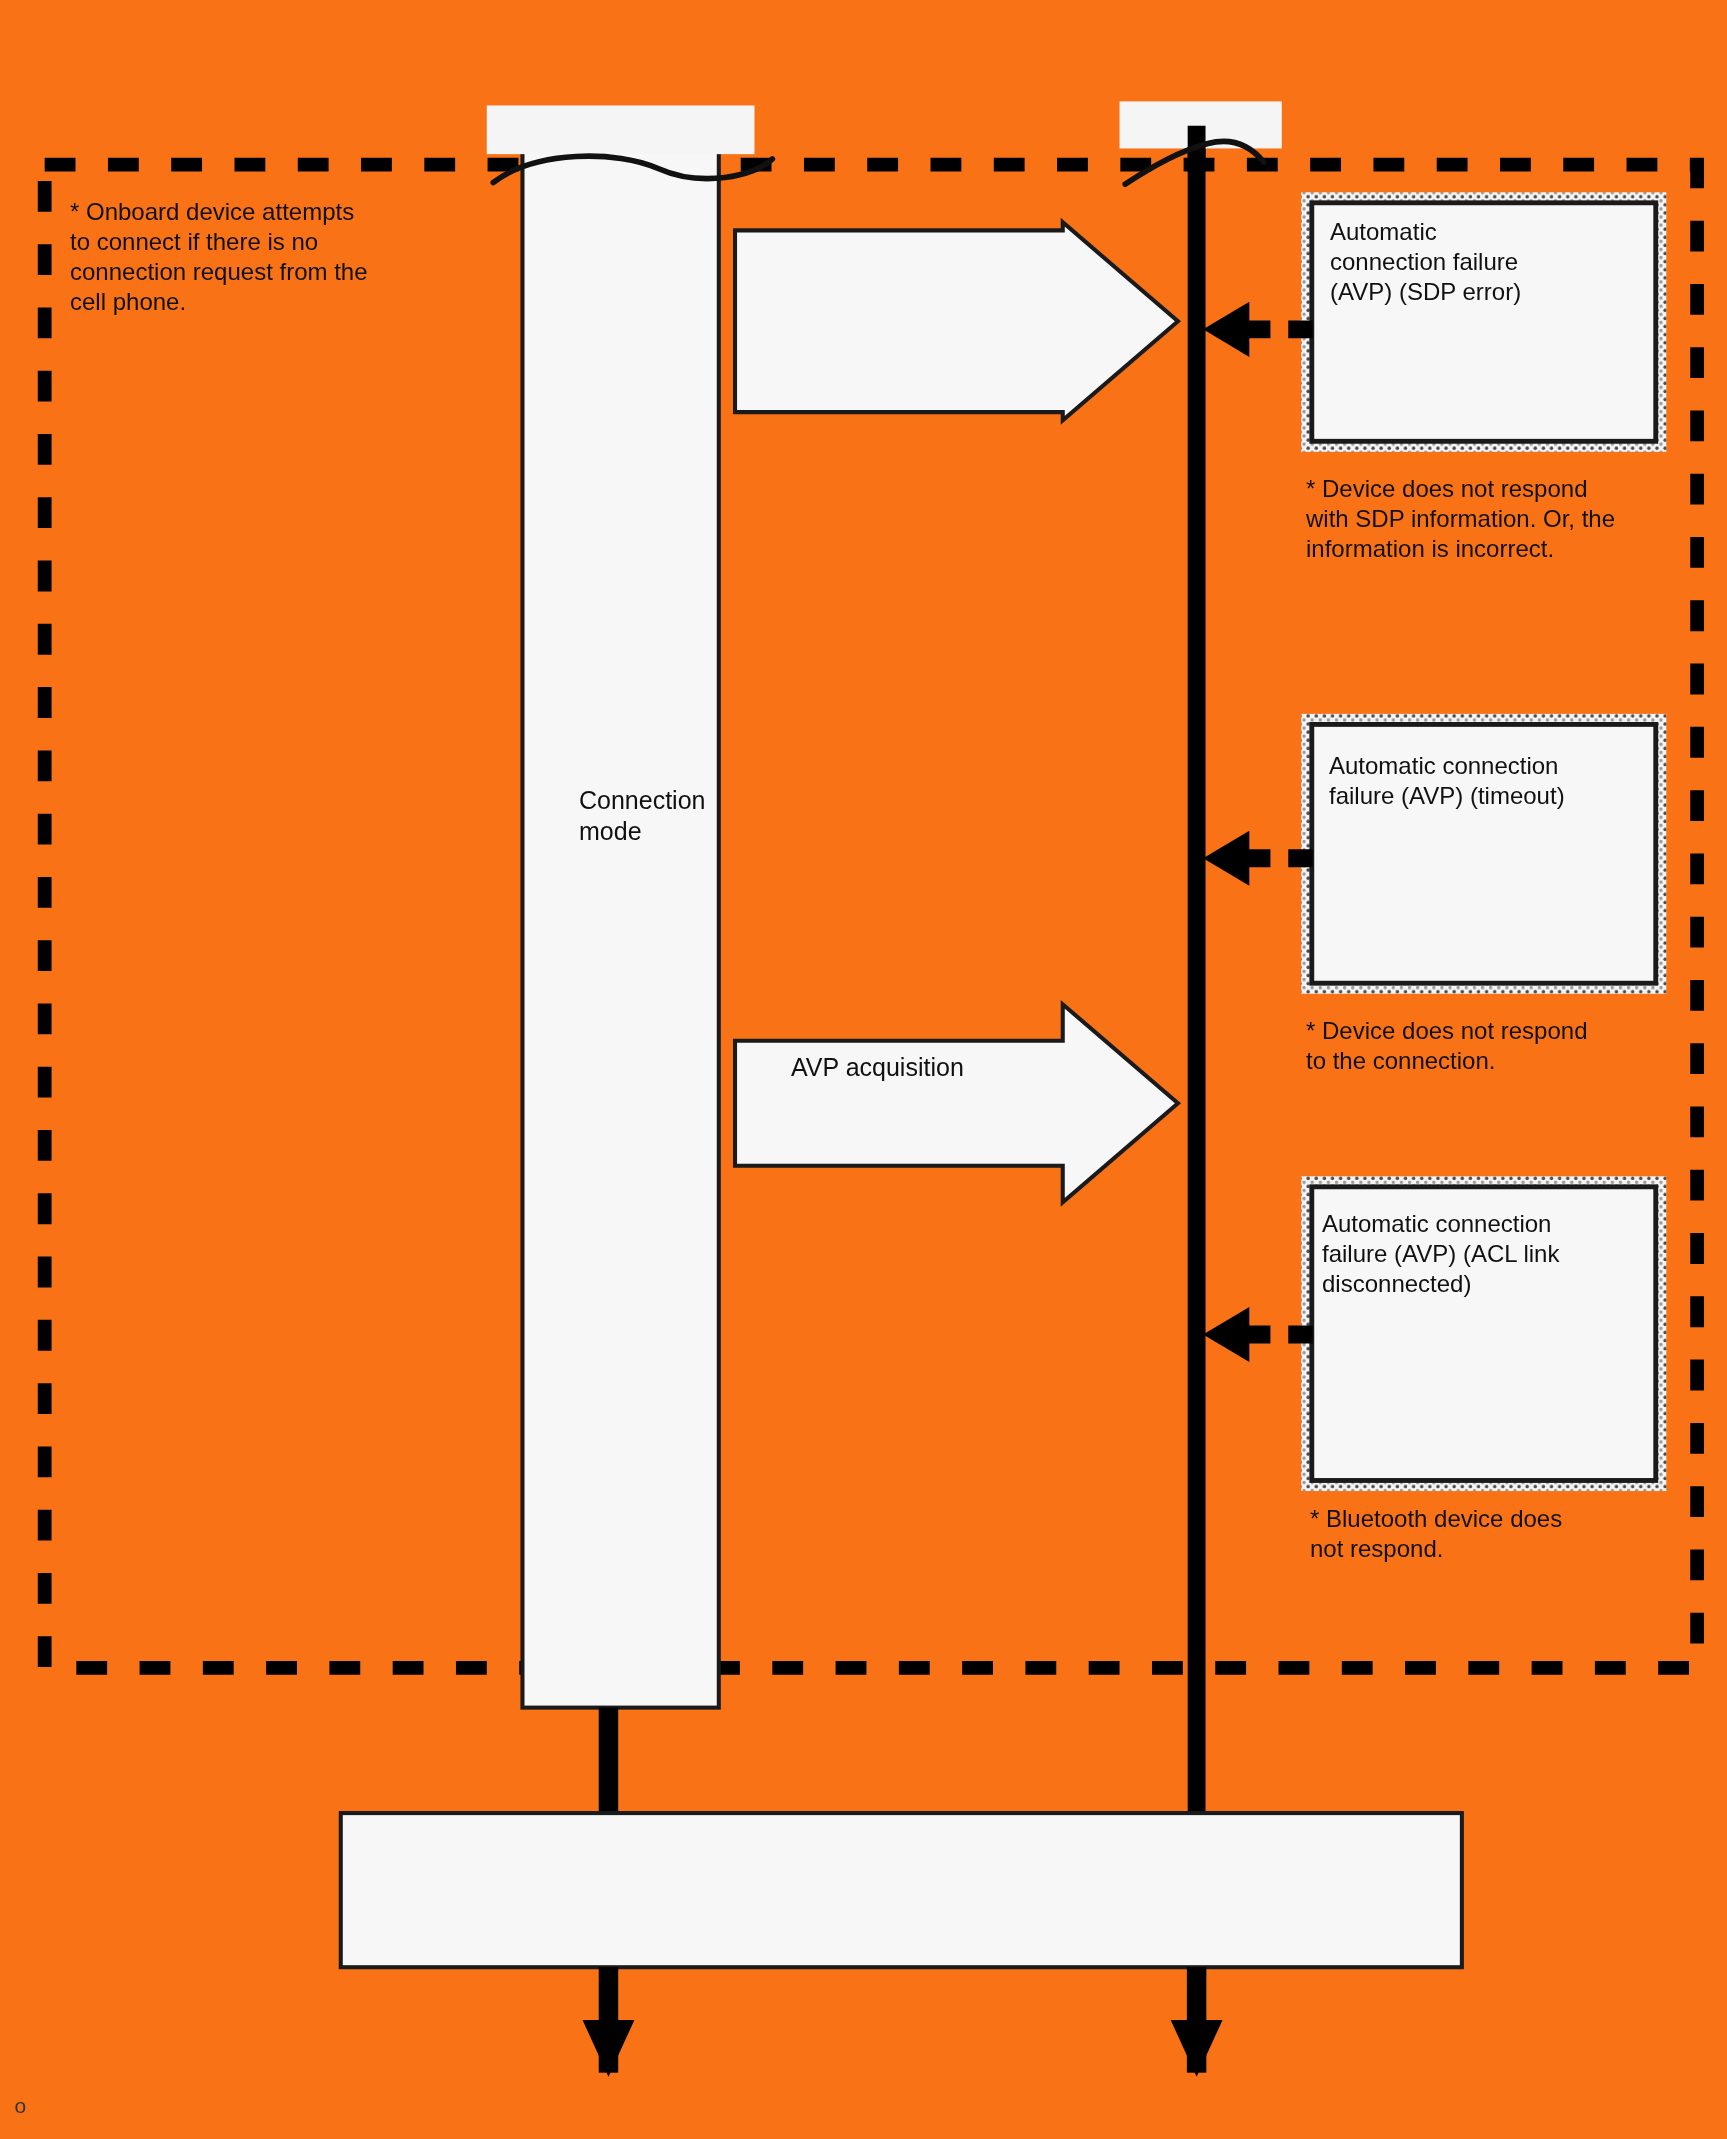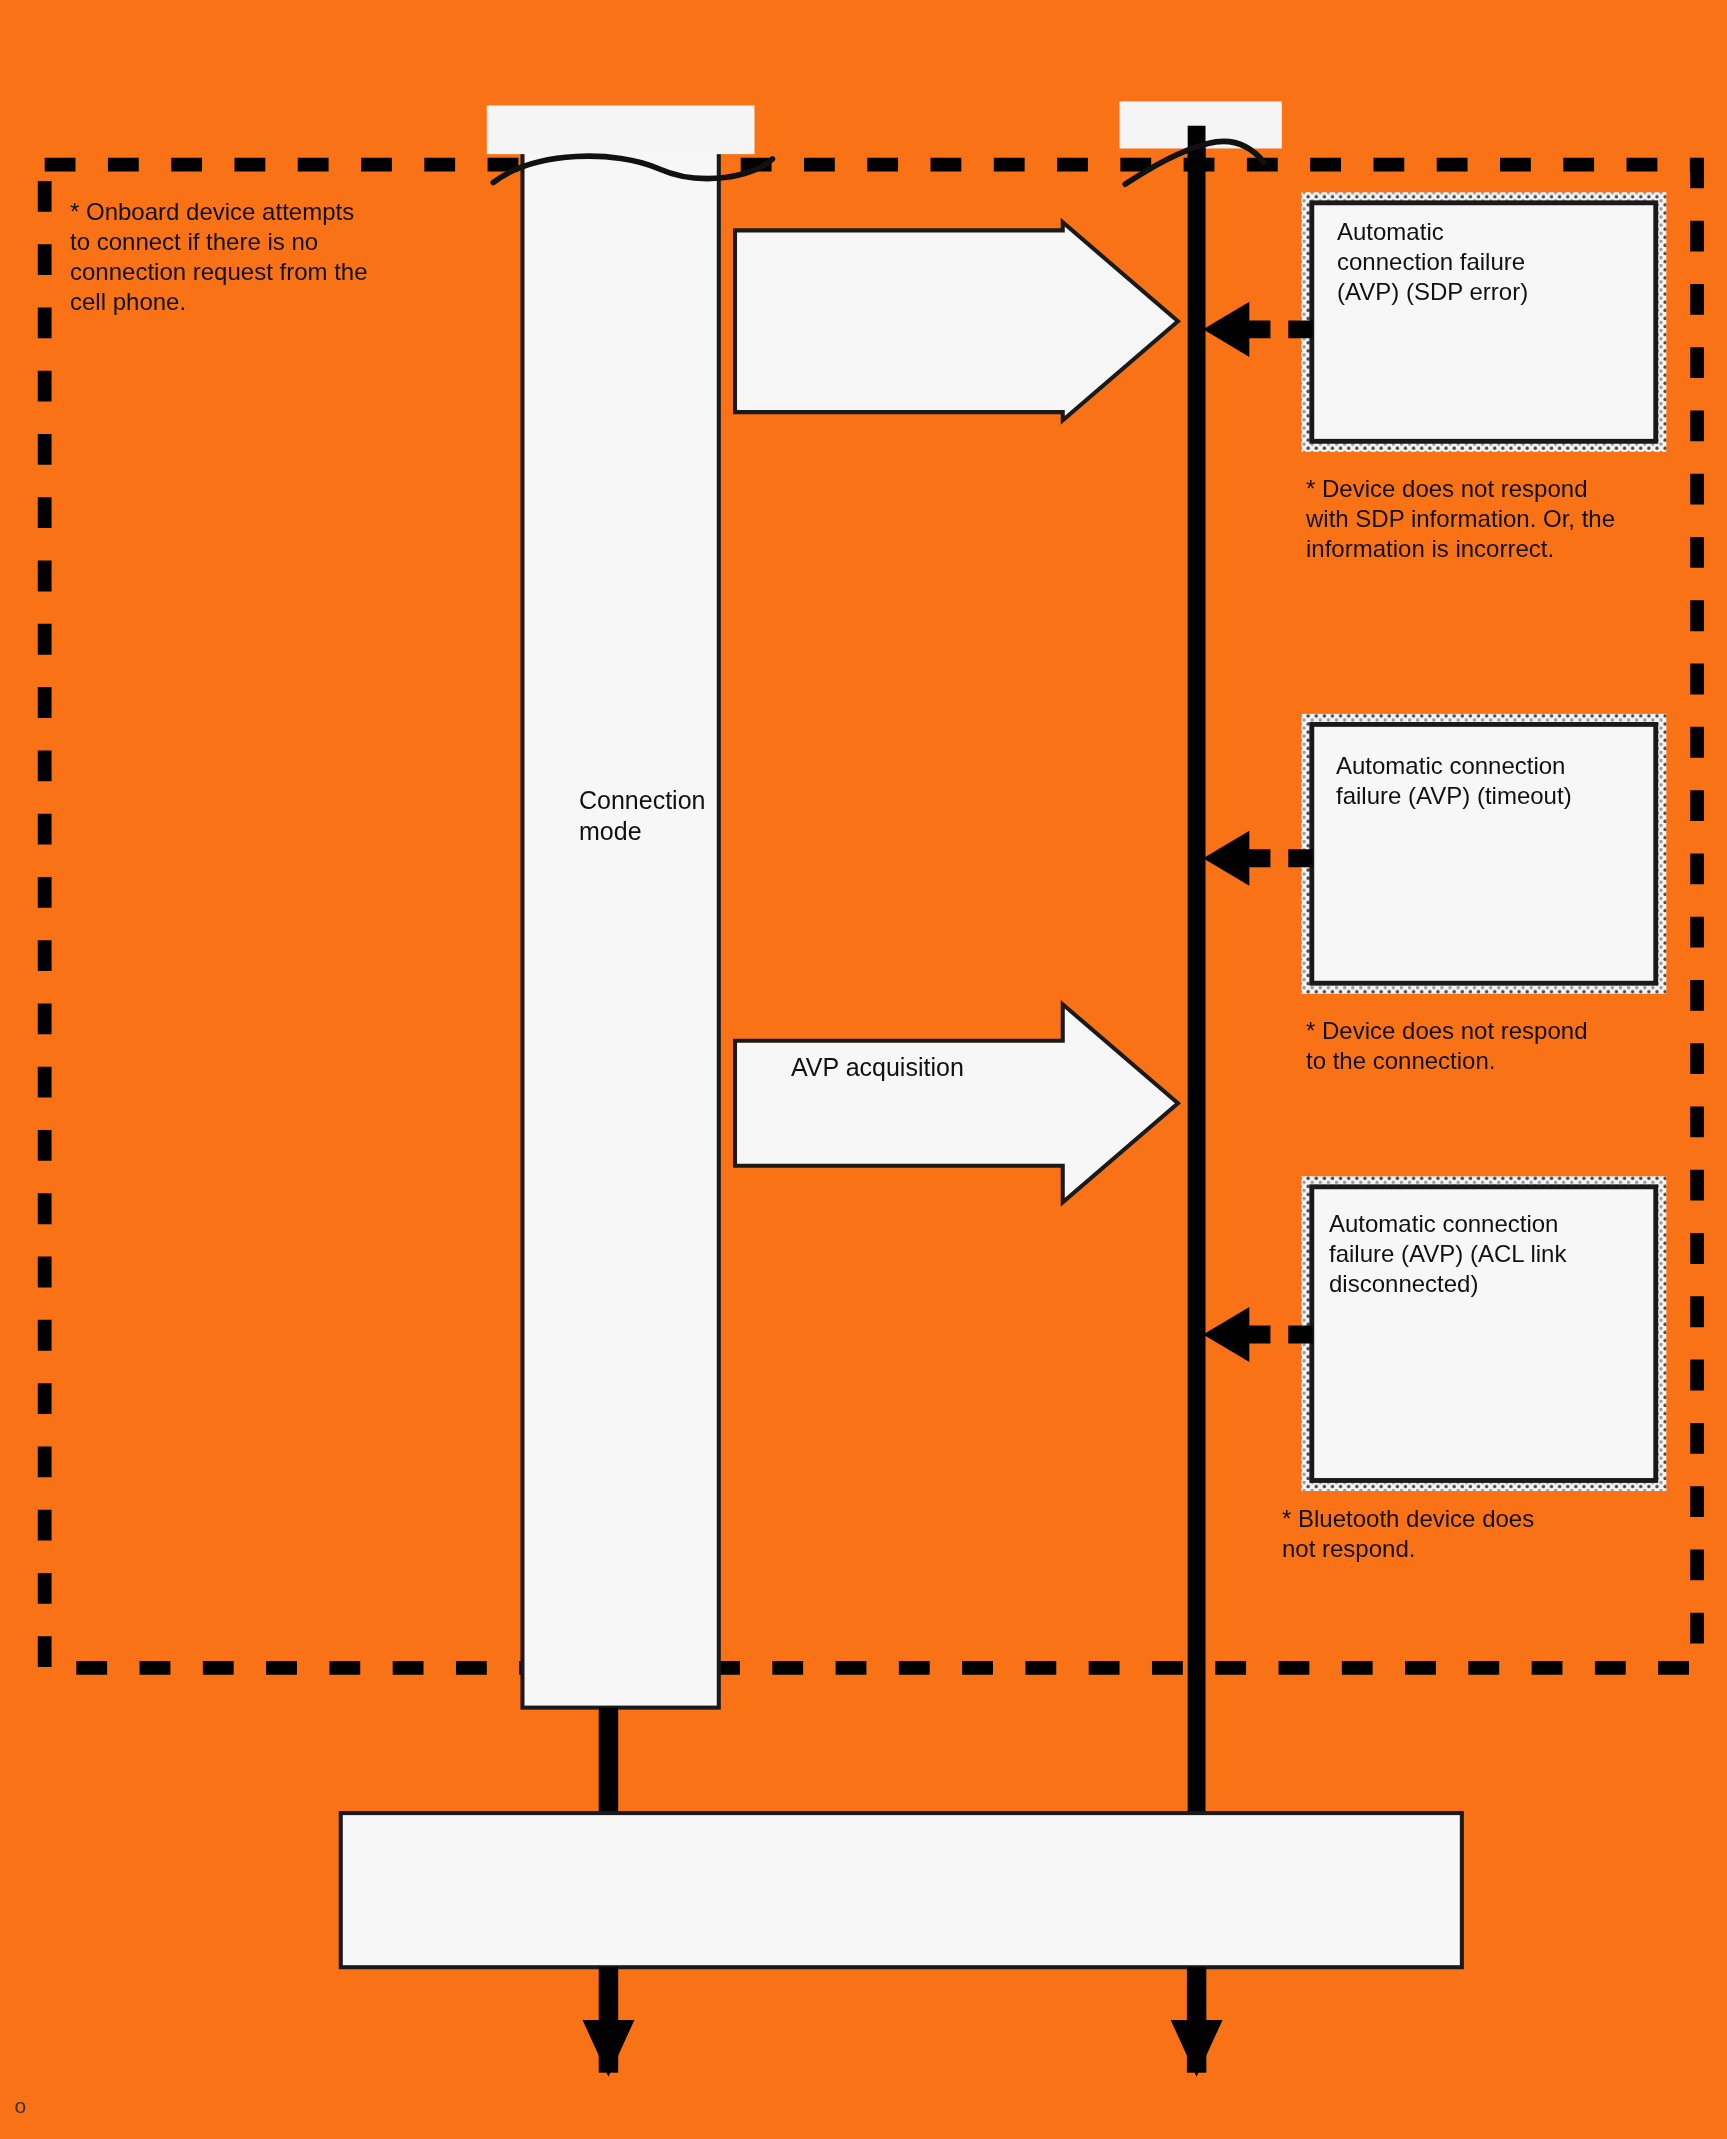--- a/index.html
+++ b/index.html
@@ -31,21 +31,20 @@
     white-space: pre;
     line-height: 1.25;
     letter-spacing: 0px;
     color: #111;
   }
   .note {
     font-size: 24px;
   }
   .boxtxt {
     font-size: 24px;
-    margin-left: 7px;
   }
   .arrowlabel {
     font-size: 25px;
   }
   .collabel {
     font-size: 25px;
   }
   .completelabel {
     font-size: 25px;
   }
@@ -162,20 +161,20 @@
   <div class="txt boxtxt" style="left:1329px; top:751px; width:333px;">Automatic connection
 failure (AVP) (timeout)</div>
 
   <div class="txt note" style="left:1306px; top:1016px; width:406px;">* Device does not respond
 to the connection.</div>
 
   <div class="txt boxtxt" style="left:1322px; top:1209px; width:333px;">Automatic connection
 failure (AVP) (ACL link
 disconnected)</div>
 
-  <div class="txt note" style="left:1282px; top:1504px; width:406px;">* Bluetooth device does
+  <div class="txt note" style="left:1310px; top:1504px; width:406px;">* Bluetooth device does
 not respond.</div>
 
 
   <div class="txt tinymark" style="left:14.6px; top:2093px;">o</div>
 
 </div>
 
 
 </body></html>

